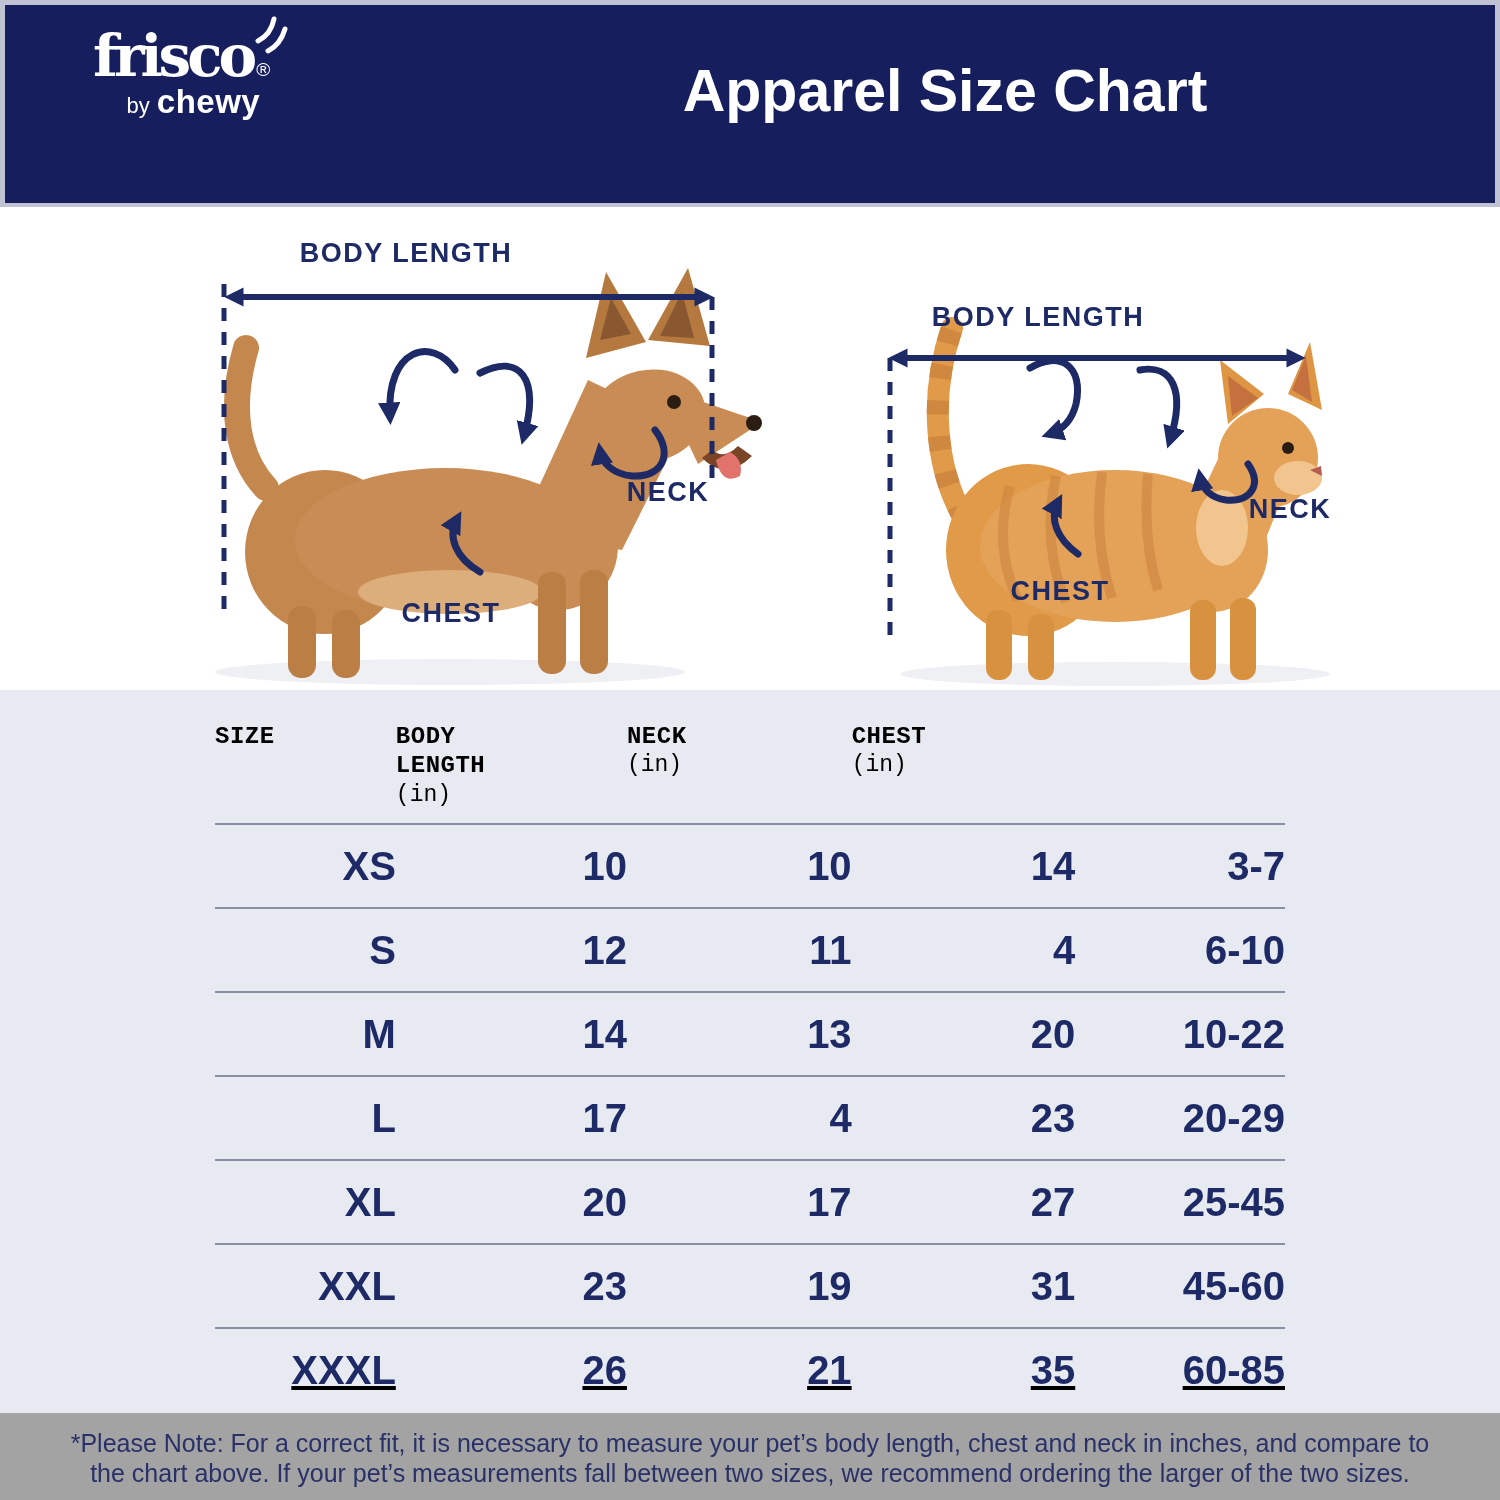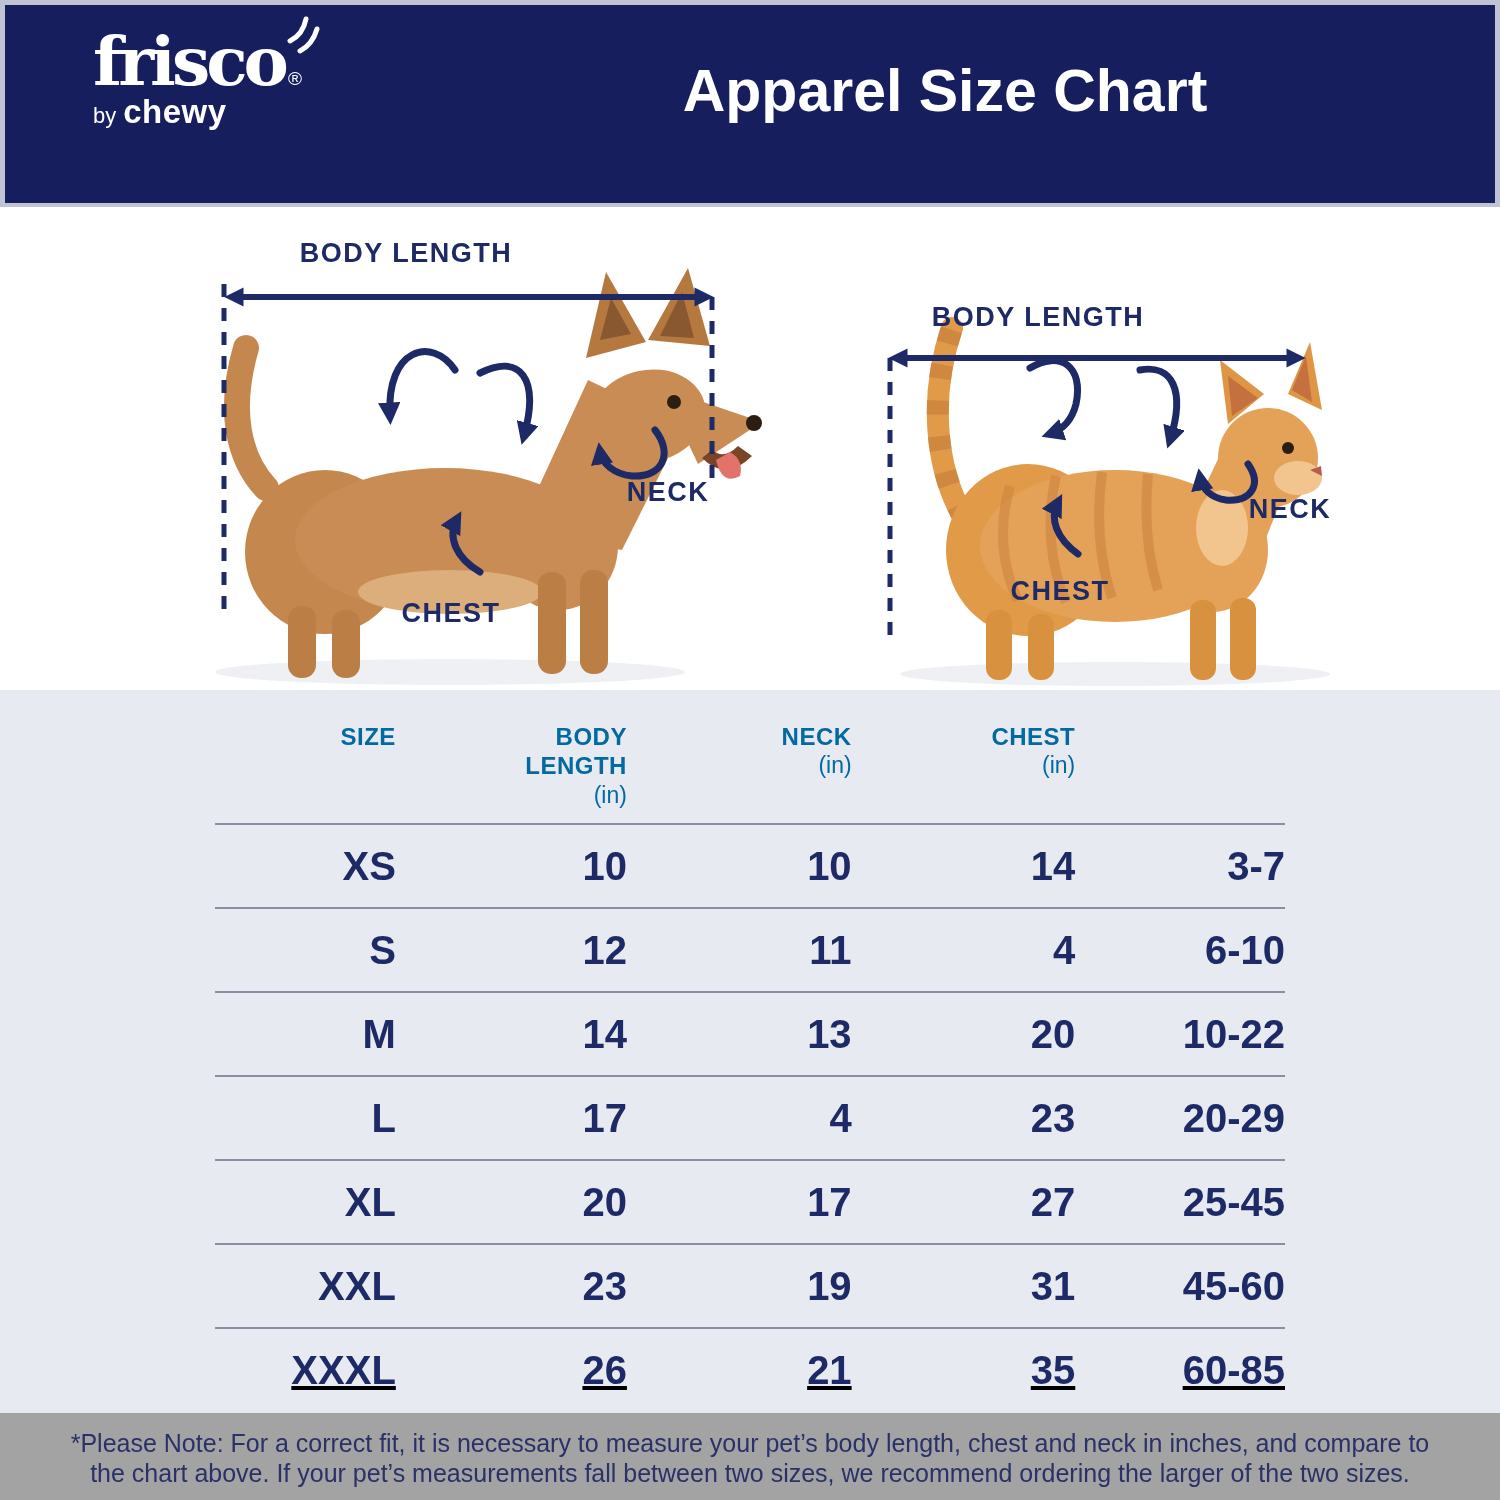--- a/index.html
+++ b/index.html
@@ -4,45 +4,45 @@
 <style>
   html,body{margin:0;padding:0;background:#ffffff;}
   .page{position:relative;width:1500px;height:1500px;overflow:hidden;
         font-family:"Liberation Sans",sans-serif;background:#ffffff;}
 
   
   .header-frame{position:absolute;left:0;top:0;width:1500px;height:207px;background:#BFC3D4;}
   .header-inner{position:absolute;left:5px;top:5px;right:5px;bottom:4px;background:#171E5E;}
   .logo{position:absolute;left:88px;top:22px;color:#fff;}
   .logo-main{position:relative;display:inline-block;line-height:1;}
-  .frisco{font-family:"DejaVu Serif",serif;font-weight:700;font-size:68px;letter-spacing:-4px;color:#fff;}
+  .frisco{font-family:"DejaVu Serif",serif;font-weight:700;font-size:58px;letter-spacing:-4px;color:#fff;}
   .reg{font-size:19px;font-family:"Liberation Sans",sans-serif;vertical-align:baseline;margin-left:3px;}
   .whiskers{position:absolute;right:-18px;top:-12px;width:34px;height:40px;}
-  .byline{margin-top:0px;padding-right:10px;color:#fff;line-height:1;}
+  .byline{text-align:right;margin-top:0px;padding-right:10px;color:#fff;line-height:1;}
   .by{font-size:22px;font-weight:400;margin-right:7px;}
   .chewy{font-size:33px;font-weight:700;letter-spacing:.5px;}
   .title{position:absolute;left:520px;top:52px;width:840px;margin:0;text-align:center;
          font-size:59px;font-weight:700;color:#ffffff;letter-spacing:0;}
 
   
   .hero{position:absolute;left:0;top:207px;width:1500px;height:483px;background:#ffffff;}
   .dog-diagram{position:absolute;left:150px;top:13px;width:660px;height:470px;}
   .cat-diagram{position:absolute;left:860px;top:11px;width:520px;height:470px;}
   .diagram-label{font-family:"Liberation Sans",sans-serif;font-size:27px;font-weight:700;
                  letter-spacing:1.5px;fill:#1D2A66;}
   .measure{stroke:#1D2A66;stroke-width:6;fill:none;}
   .dashline{stroke:#1D2A66;stroke-width:5;fill:none;stroke-dasharray:13 11;}
   .arc{stroke:#1D2A66;stroke-width:7;fill:none;stroke-linecap:round;}
 
   
   .table-section{position:absolute;left:0;top:690px;width:1500px;height:723px;background:#E8EAF1;}
   .size-table{position:absolute;left:215px;top:0;width:1070px;}
   .t-head{display:grid;grid-template-columns:16.9% 21.6% 21% 20.9% 19.6%;
           height:135px;padding-top:32px;box-sizing:border-box;border-bottom:2px solid #8A8FA6;}
-  .th{text-align:right;color:#0369a1;}
+  .th{text-align:left;color:#000000;font-family:Liberation Mono, monospace;}
   .th-label{font-size:24px;font-weight:700;letter-spacing:.5px;line-height:1.22;white-space:pre-line;}
   .th-unit{font-size:23px;font-weight:400;line-height:1.25;}
   .t-row{display:grid;grid-template-columns:16.9% 21.6% 21% 20.9% 19.6%;
          height:82px;align-items:center;border-bottom:2px solid #8A8FA6;}
   .t-row:last-child{border-bottom:none;text-decoration:underline;}
   .td{text-align:right;font-size:40px;font-weight:700;color:#1D2A66;}
 
   
   .footer{position:absolute;left:0;top:1413px;width:1500px;height:87px;background:#a3a3a3;}
   .footer p{margin:16px 40px 0;font-size:25px;line-height:1.18;color:#2A3168;

